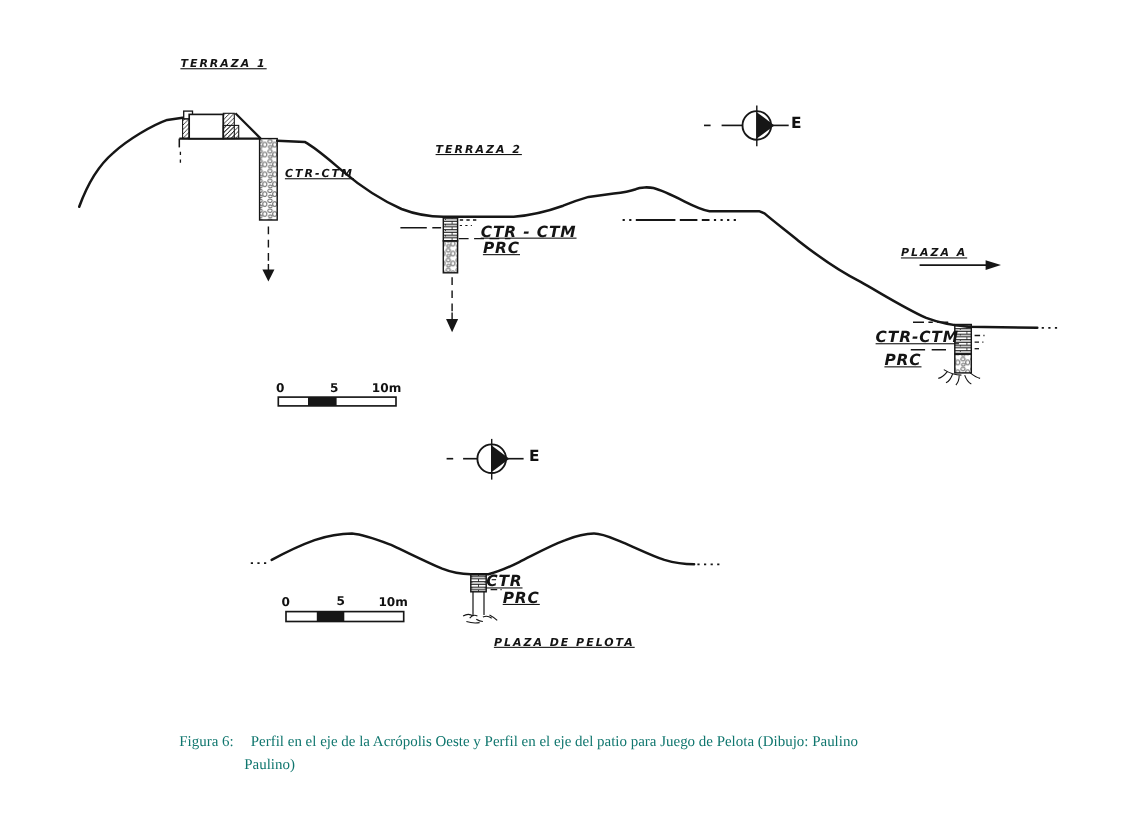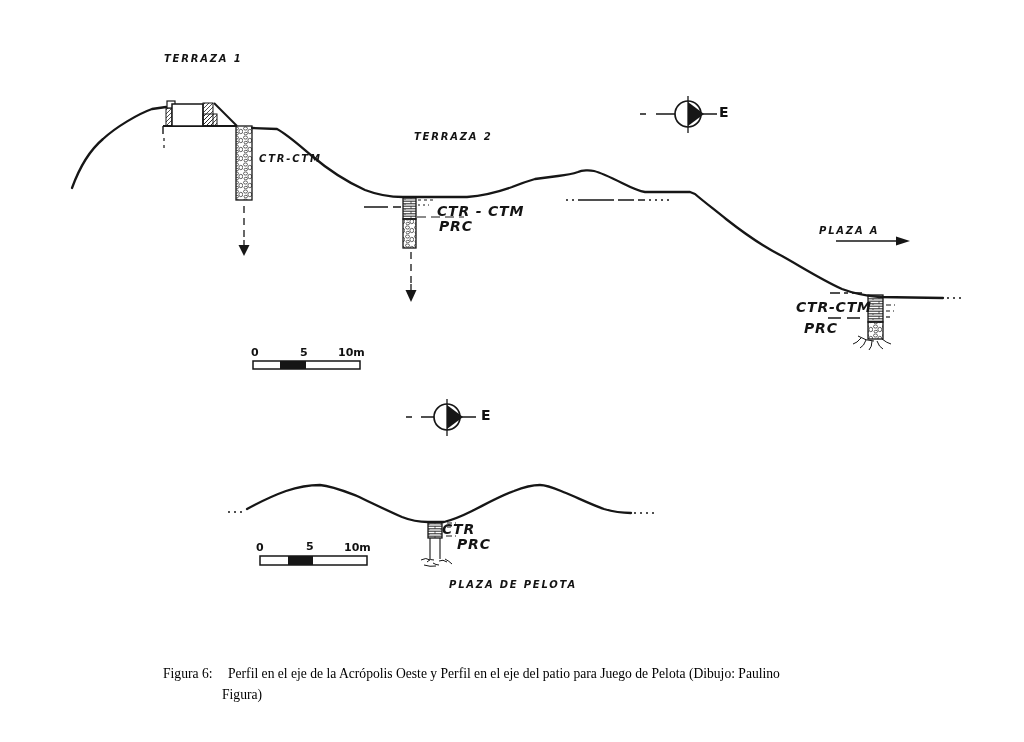--- a/index.html
+++ b/index.html
@@ -1,25 +1,25 @@
 <!DOCTYPE html>
 <html><head>
 <meta charset="utf-8">
 <style>
   html,body{margin:0;padding:0;background:#fff;}
   .page{position:relative;width:1024px;height:742px;background:#ffffff;overflow:hidden;
         font-family:"DejaVu Sans",sans-serif;color:#141414;}
   .page svg{position:absolute;left:0;top:0;}
   .lbl{position:absolute;font-style:italic;font-weight:bold;font-size:10px;
-       letter-spacing:1.8px;white-space:nowrap;color:#141414;}
+       letter-spacing:1.8px;white-space:nowrap;color:#141414;text-decoration:underline;}
   .lbl.tight{font-size:14px;letter-spacing:0.8px;}
   .num{position:absolute;font-weight:bold;font-size:11px;white-space:nowrap;color:#111;}
   .east{position:absolute;font-weight:bold;font-size:14px;color:#111;}
   .cap{position:absolute;font-family:"Liberation Serif",serif;font-size:13.6px;
-       color:#000000;white-space:nowrap;}
+       color:#0f766e;white-space:nowrap;}
   .terr{fill:none;stroke:#161616;stroke-width:2.3;stroke-linecap:round;stroke-linejoin:round;}
   .ln{fill:none;stroke:#161616;stroke-linecap:butt;}
   .ink{fill:#161616;stroke:none;}
 </style>
 </head>
 <body>
 
 <div class="page">
 
   <svg width="1024" height="742" viewBox="0 0 1024 742">
@@ -135,21 +135,21 @@
     </g>
 
     <g>
       <rect x="260" y="556" width="107" height="9" fill="#fff" stroke="#161616" stroke-width="1.5"></rect>
       <rect x="288" y="556" width="25" height="9" class="ink"></rect>
     </g>
   </svg>
 
   <span class="lbl" style="left:164px;top:53px;">TERRAZA 1</span>
   <span class="lbl" style="left:259px;top:153px;">CTR-CTM</span>
-  <span class="lbl" style="left:414px;top:131px;">TERRAZA 2</span>
+  <span class="lbl" style="left:396px;top:131px;">TERRAZA 2</span>
   <span class="lbl tight" style="left:437px;top:203px;">CTR - CTM</span>
   <span class="lbl tight" style="left:439px;top:218px;">PRC</span>
   <span class="east" style="left:719px;top:104px;">E</span>
   <span class="lbl" style="left:819px;top:225px;">PLAZA A</span>
   <span class="lbl tight" style="left:796px;top:299px;">CTR-CTM</span>
   <span class="lbl tight" style="left:804px;top:320px;">PRC</span>
 
   <span class="num" style="left:251px;top:346px;">0</span>
   <span class="num" style="left:300px;top:346px;">5</span>
   <span class="num" style="left:338px;top:346px;">10m</span>
@@ -159,15 +159,15 @@
   <span class="lbl tight" style="left:457px;top:536px;">PRC</span>
 
   <span class="num" style="left:256px;top:541px;">0</span>
   <span class="num" style="left:306px;top:540px;">5</span>
   <span class="num" style="left:344px;top:541px;">10m</span>
 
   <span class="lbl" style="left:449px;top:579px;">PLAZA DE PELOTA</span>
 
   <span class="cap" style="left:163px;top:666px;">Figura 6:</span>
   <span class="cap" style="left:228px;top:666px;">Perfil en el eje de la Acrópolis Oeste y Perfil en el eje del patio para Juego de Pelota (Dibujo: Paulino</span>
-  <span class="cap" style="left:222px;top:687px;">Figura)</span>
+  <span class="cap" style="left:222px;top:687px;">Paulino)</span>
 
 </div>
 
 </body></html>

